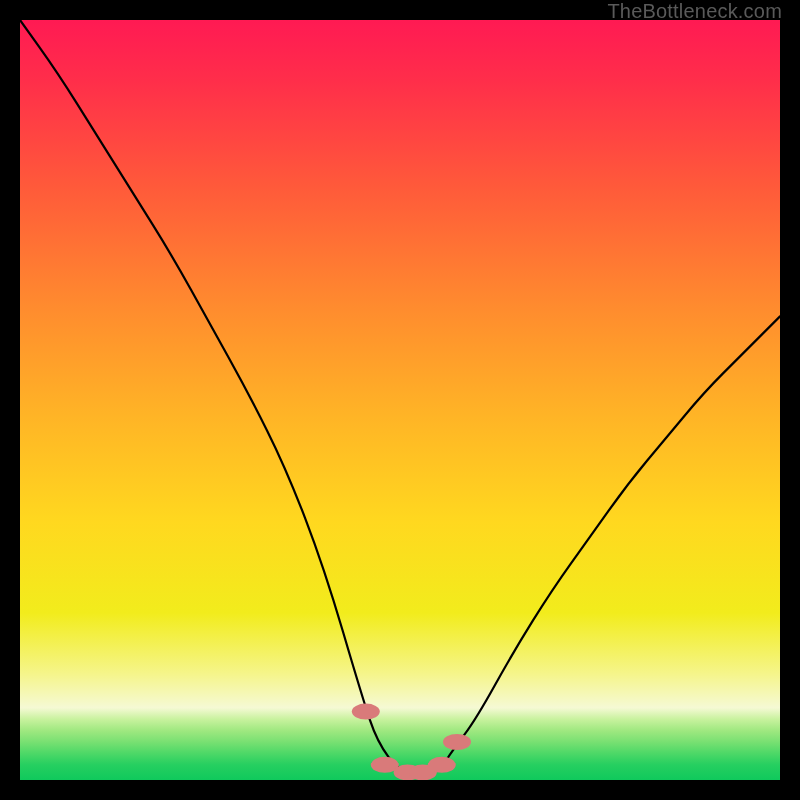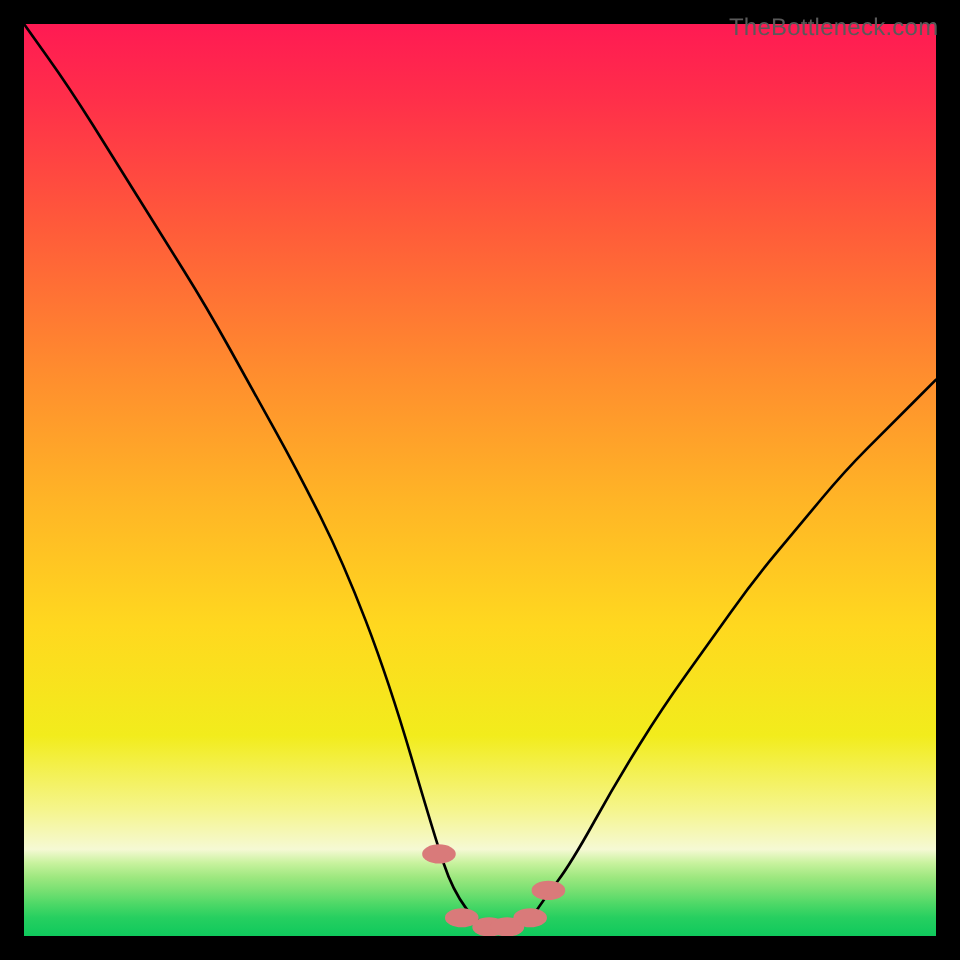--- a/index.html
+++ b/index.html
@@ -54,21 +54,21 @@
   }
   .plot svg {
     position: absolute;
     top: 0;
     left: 0;
     width: 100%;
     height: 100%;
   }
   .watermark {
     position: absolute;
-    top: 12px;
+    top: 0;
     right: 18px;
     color: #5a5a5a;
     font-size: 20px;
     font-weight: 500;
     letter-spacing: 0.2px;
     user-select: none;
   }
 </style>
 </head>
 <body>

